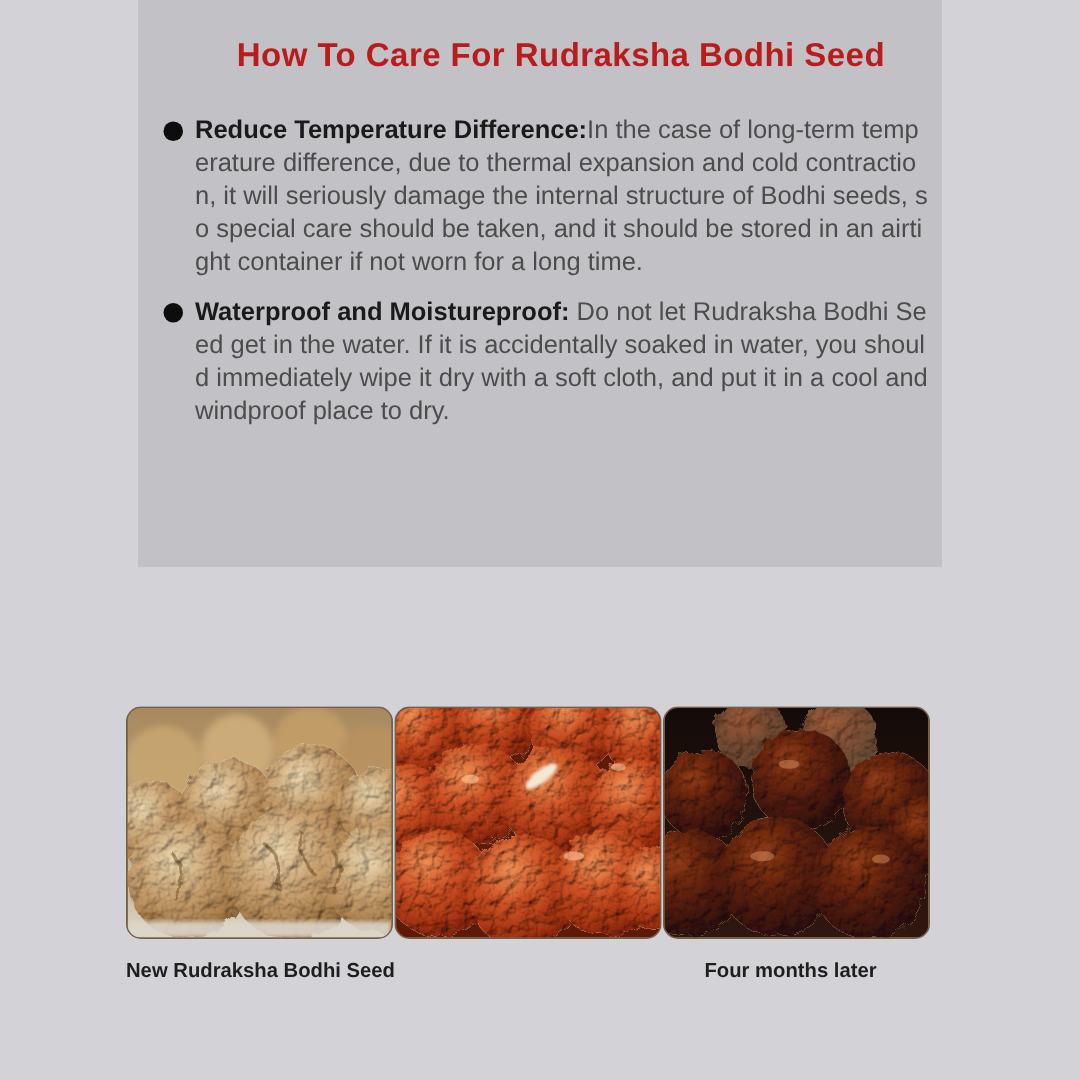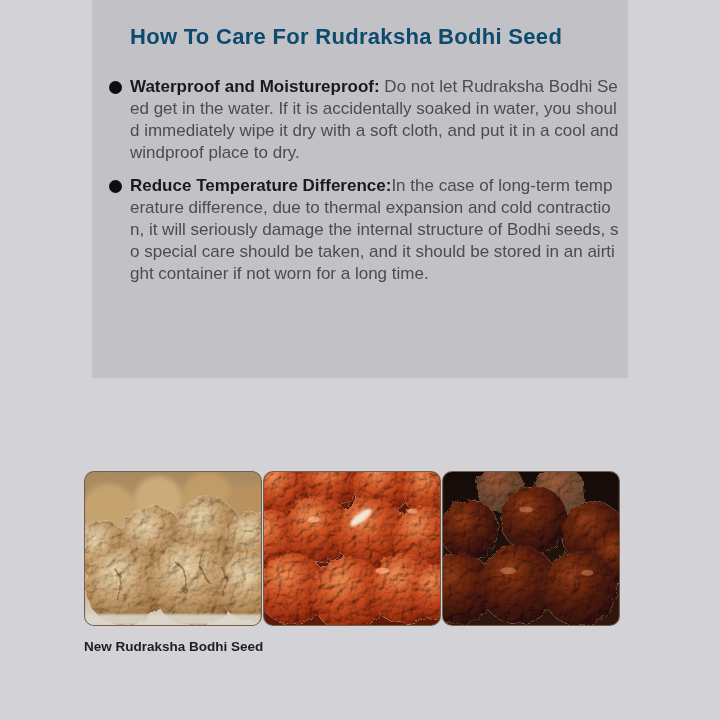--- a/index.html
+++ b/index.html
@@ -14,23 +14,23 @@
   
   .panel{
     position:absolute;left:92px;top:0;
     width:536px;height:378px;
     background:#c2c1c6;
     box-sizing:border-box;
     padding:24px 8px 0 38px;
   }
   .page-title{
     margin:0 30px 0 0;
-    text-align:left;
+    text-align:right;
     font-size:22px;font-weight:700;
-    color:#0c4a6e;letter-spacing:.3px;
+    color:#b91c1c;letter-spacing:.3px;
     white-space:nowrap;
   }
   .tips{
     list-style:none;margin:26px 0 0 0;padding:0;
   }
   .tip{
     position:relative;
     margin:0 0 11px 0;
     font-size:17px;line-height:22px;
     color:#4c4c4c;
@@ -69,25 +69,25 @@
 <body>
 
 <div class="canvas">
 
   <div class="panel">
     <h1 class="page-title">How To Care For Rudraksha Bodhi Seed</h1>
 
     <ul class="tips">
       <li class="tip">
         <span class="dot"></span>
-        <span class="tip-heading">Waterproof and Moistureproof:</span><span> Do not let Rudraksha Bodhi Seed get in the water. If it is accidentally soaked in water, you should immediately wipe it dry with a soft cloth, and put it in a cool and windproof place to dry.</span>
+        <span class="tip-heading">Reduce Temperature Difference:</span><span>In the case of long-term temperature difference, due to thermal expansion and cold contraction, it will seriously damage the internal structure of Bodhi seeds, so special care should be taken, and it should be stored in an airtight container if not worn for a long time.</span>
       </li>
       <li class="tip">
         <span class="dot"></span>
-        <span class="tip-heading">Reduce Temperature Difference:</span><span>In the case of long-term temperature difference, due to thermal expansion and cold contraction, it will seriously damage the internal structure of Bodhi seeds, so special care should be taken, and it should be stored in an airtight container if not worn for a long time.</span>
+        <span class="tip-heading">Waterproof and Moistureproof:</span><span> Do not let Rudraksha Bodhi Seed get in the water. If it is accidentally soaked in water, you should immediately wipe it dry with a soft cloth, and put it in a cool and windproof place to dry.</span>
       </li>
     </ul>
   </div>
 
   <div class="gallery">
 
     <figure>
       <div class="photo">
         <svg viewBox="0 0 178 155" xmlns="http://www.w3.org/2000/svg">
           <defs>
@@ -234,16 +234,17 @@
             <circle cx="76" cy="114" r="40" fill="url(#bdC)"></circle>
             <circle cx="138" cy="118" r="38" fill="url(#bdC)"></circle>
           </g>
           <g fill="#e09a64" opacity=".45">
             <ellipse cx="84" cy="38" rx="7" ry="3"></ellipse>
             <ellipse cx="66" cy="100" rx="8" ry="3.5"></ellipse>
             <ellipse cx="146" cy="102" rx="6" ry="3"></ellipse>
           </g>
         </svg>
       </div>
+      <figcaption>Four months later</figcaption>
     </figure>
 
   </div>
 </div>
 
 </body></html>

